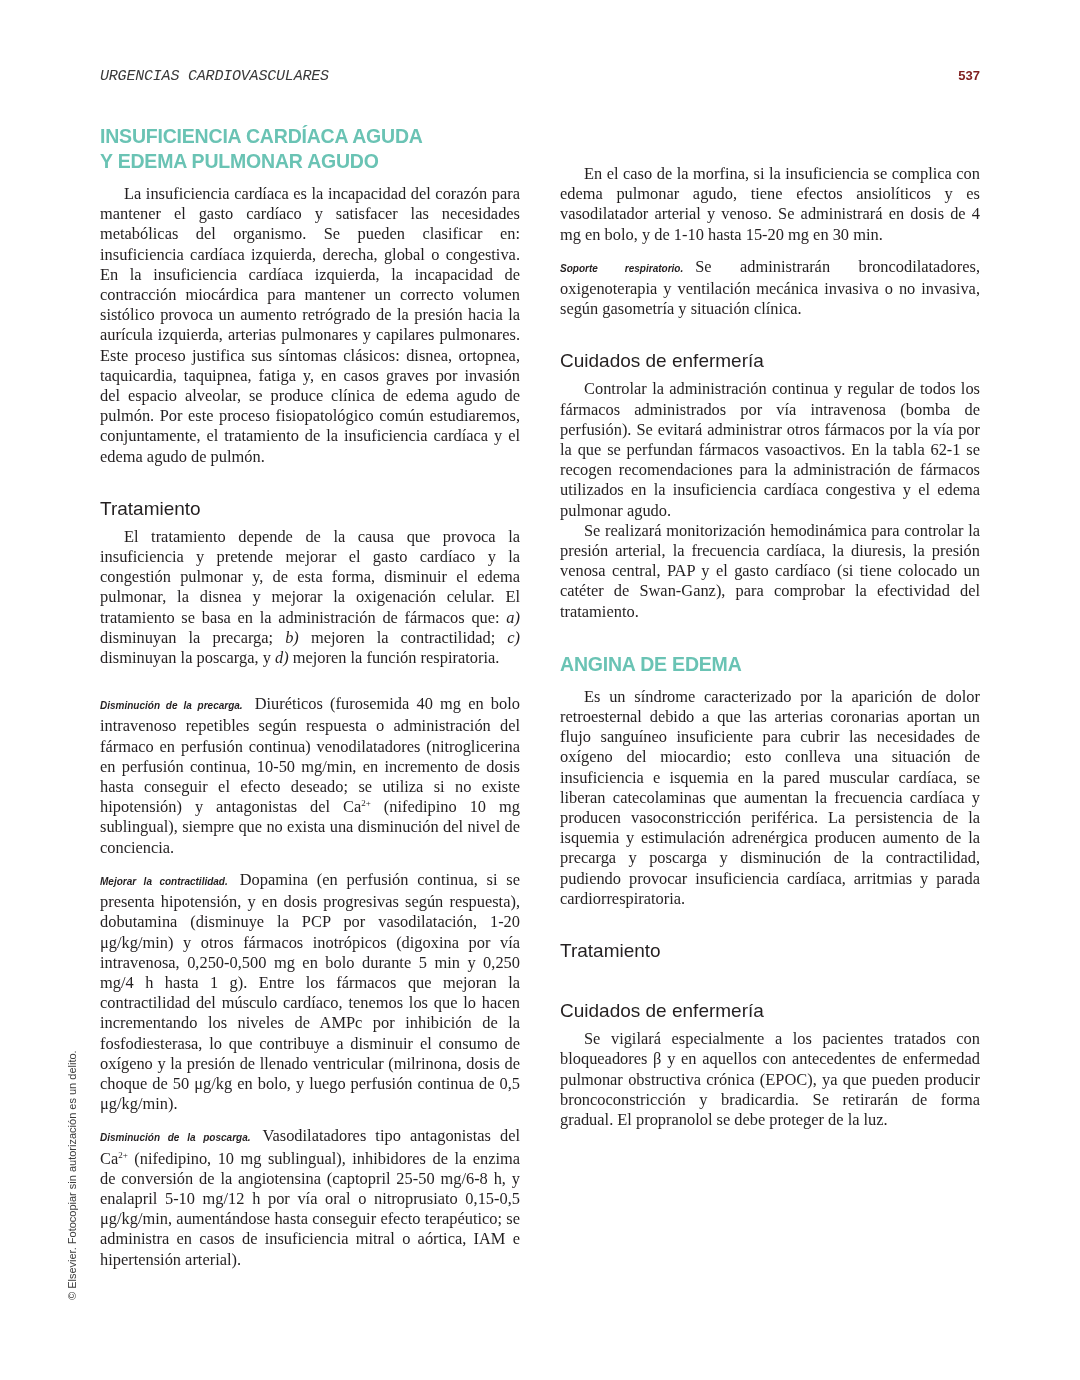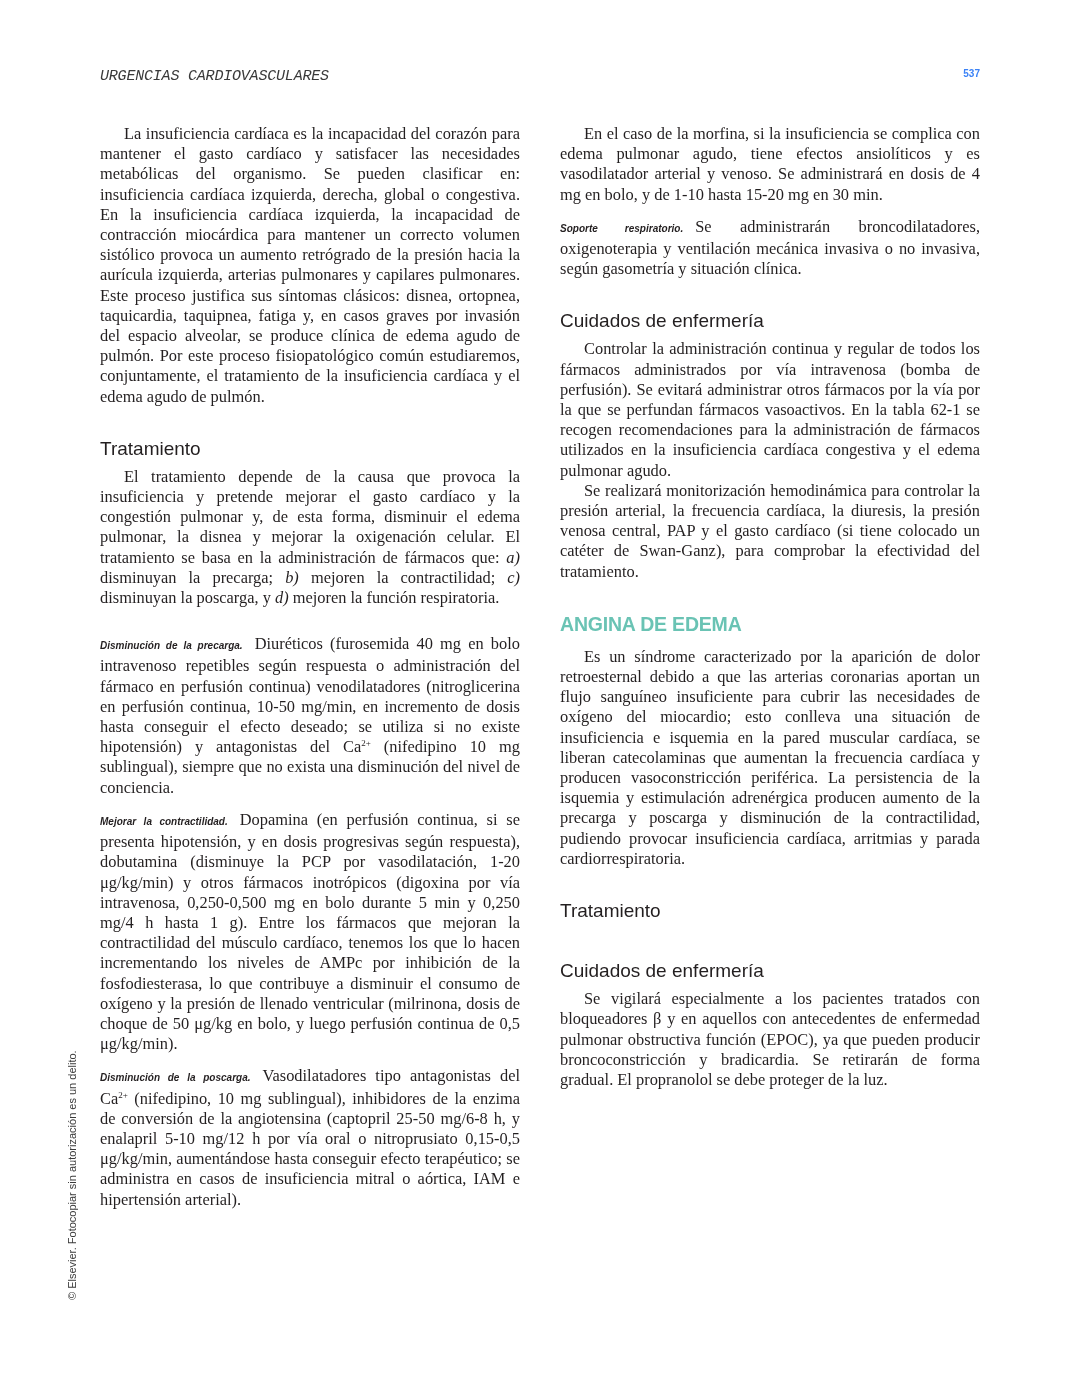--- a/index.html
+++ b/index.html
@@ -1,22 +1,22 @@
 <!DOCTYPE html>
 <html><head>
 <meta charset="utf-8">
 <style>
   html, body { margin: 0; padding: 0; background: #ffffff; }
   body { width: 1080px; height: 1380px; position: relative; overflow: hidden; color: #231f20; }
   .running-head { position: absolute; top: 68px; left: 100px; width: 880px; height: 24px; }
   .running-title { position: absolute; left: 0; top: 0; font-family: Liberation Mono, monospace; font-style: italic; font-size: 15px; color: #3a3a3a; letter-spacing: -0.2px; }
-  .page-number { position: absolute; right: 0; top: 0; font-family: "Liberation Sans", sans-serif; font-weight: bold; font-size: 10px; color: #3b82f6; }
+  .page-number { position: absolute; right: 0; top: 0; font-family: "Liberation Sans", sans-serif; font-weight: bold; font-size: 13px; color: #7f1d1d; }
   .col { position: absolute; top: 124px; width: 420px; }
   .col-left { left: 100px; }
-  .col-right { left: 560px; }
+  .col-right { left: 560px; margin-top: 40px; }
   .h1 { font-family: "Liberation Sans", sans-serif; font-weight: bold; font-size: 19.5px; line-height: 25px; color: #6ac3b4; margin: 0 0 10px 0; letter-spacing: -0.2px; }
   .h2 { font-family: "Liberation Sans", sans-serif; font-weight: normal; font-size: 19px; line-height: 24px; color: #231f20; margin: 0 0 6px 0; }
   p { font-family: "Liberation Serif", serif; font-size: 16.4px; line-height: 20.2px; margin: 0; text-align: justify; hyphens: manual; }
   p.indent { text-indent: 24px; }
   .run-in { font-family: "Liberation Sans", sans-serif; font-weight: bold; font-style: italic; font-size: 10px; margin-right: 12px; }
   .sp-s { height: 12px; }
   .sp-m { height: 26px; }
   .sp-l { height: 30px; }
   sup { font-size: 9px; line-height: 0; }
   .side-note { position: absolute; left: 66px; top: 1300px; transform: rotate(-90deg); transform-origin: left top; font-family: "Liberation Sans", sans-serif; font-size: 11px; color: #3a3a3a; white-space: nowrap; }
@@ -25,20 +25,24 @@
 <body>
 
 <div class="running-head">
   <span class="running-title">URGENCIAS CARDIOVASCULARES</span>
   <span class="page-number">537</span>
 </div>
 
 <div class="side-note">© Elsevier. Fotocopiar sin autorización es un delito.</div>
 
 <div class="col col-left">
+  <div class="h1">
+    <div>INSUFICIENCIA CARDÍACA AGUDA</div>
+    <div>Y EDEMA PULMONAR AGUDO</div>
+  </div>
   <p class="indent">La insuficiencia cardíaca es la incapacidad del corazón para mantener el gasto cardíaco y satisfacer las necesidades metabólicas del organismo. Se pueden clasificar en: insuficiencia cardíaca izquierda, derecha, global o congestiva. En la insuficiencia cardíaca izquierda, la incapacidad de contracción miocárdica para mantener un correcto volumen sistólico provoca un aumento retrógrado de la presión hacia la aurícula izquierda, arterias pulmonares y capilares pulmonares. Este proceso justifica sus síntomas clásicos: disnea, ortopnea, taquicardia, taquipnea, fatiga y, en casos graves por invasión del espacio alveolar, se produce clínica de edema agudo de pulmón. Por este proceso fisiopatológico común estudiaremos, conjuntamente, el tratamiento de la insuficiencia cardíaca y el edema agudo de pulmón.</p>
 
   <div class="sp-l"></div>
   <div class="h2">Tratamiento</div>
   <p class="indent"><span>El tratamiento depende de la causa que provoca la insuficiencia y pretende mejorar el gasto cardíaco y la congestión pulmonar y, de esta forma, disminuir el edema pulmonar, la disnea y mejorar la oxigenación celular. El tratamiento se basa en la administración de fármacos que: </span><i>a)</i><span> disminuyan la precarga; </span><i>b)</i><span> mejoren la contractilidad; </span><i>c)</i><span> disminuyan la poscarga, y </span><i>d)</i><span> mejoren la función respiratoria.</span></p>
 
   <div class="sp-m"></div>
   <p><span class="run-in">Disminución de la precarga.</span><span>Diuréticos (furosemida 40 mg en bolo intravenoso repetibles según respuesta o administración del fármaco en perfusión continua) venodilatadores (nitroglicerina en perfusión continua, 10-50 mg/min, en incremento de dosis hasta conseguir el efecto deseado; se utiliza si no existe hipotensión) y antagonistas del Ca</span><sup>2+</sup><span> (nifedipino 10 mg sublingual), siempre que no exista una disminución del nivel de conciencia.</span></p>
 
   <div class="sp-s"></div>
@@ -60,14 +64,14 @@
 
   <div class="sp-l"></div>
   <div class="h1">ANGINA DE EDEMA</div>
   <p class="indent">Es un síndrome caracterizado por la aparición de dolor retroesternal debido a que las arterias coronarias aportan un flujo sanguíneo insuficiente para cubrir las necesidades de oxígeno del miocardio; esto conlleva una situación de insuficiencia e isquemia en la pared muscular cardíaca, se liberan catecolaminas que aumentan la frecuencia cardíaca y producen vasoconstricción periférica. La persistencia de la isquemia y estimulación adrenérgica producen aumento de la precarga y poscarga y disminución de la contractilidad, pudiendo provocar insuficiencia cardíaca, arritmias y parada cardiorrespiratoria.</p>
 
   <div class="sp-l"></div>
   <div class="h2">Tratamiento</div>
 
   <div class="sp-l"></div>
   <div class="h2">Cuidados de enfermería</div>
-  <p class="indent">Se vigilará especialmente a los pacientes tratados con bloqueadores β y en aquellos con antecedentes de enfermedad pulmonar obstructiva función (EPOC), ya que pueden producir broncoconstricción y bradicardia. Se retirarán de forma gradual. El propranolol se debe proteger de la luz.</p>
+  <p class="indent">Se vigilará especialmente a los pacientes tratados con bloqueadores β y en aquellos con antecedentes de enfermedad pulmonar obstructiva crónica (EPOC), ya que pueden producir broncoconstricción y bradicardia. Se retirarán de forma gradual. El propranolol se debe proteger de la luz.</p>
 </div>
 
 </body></html>

